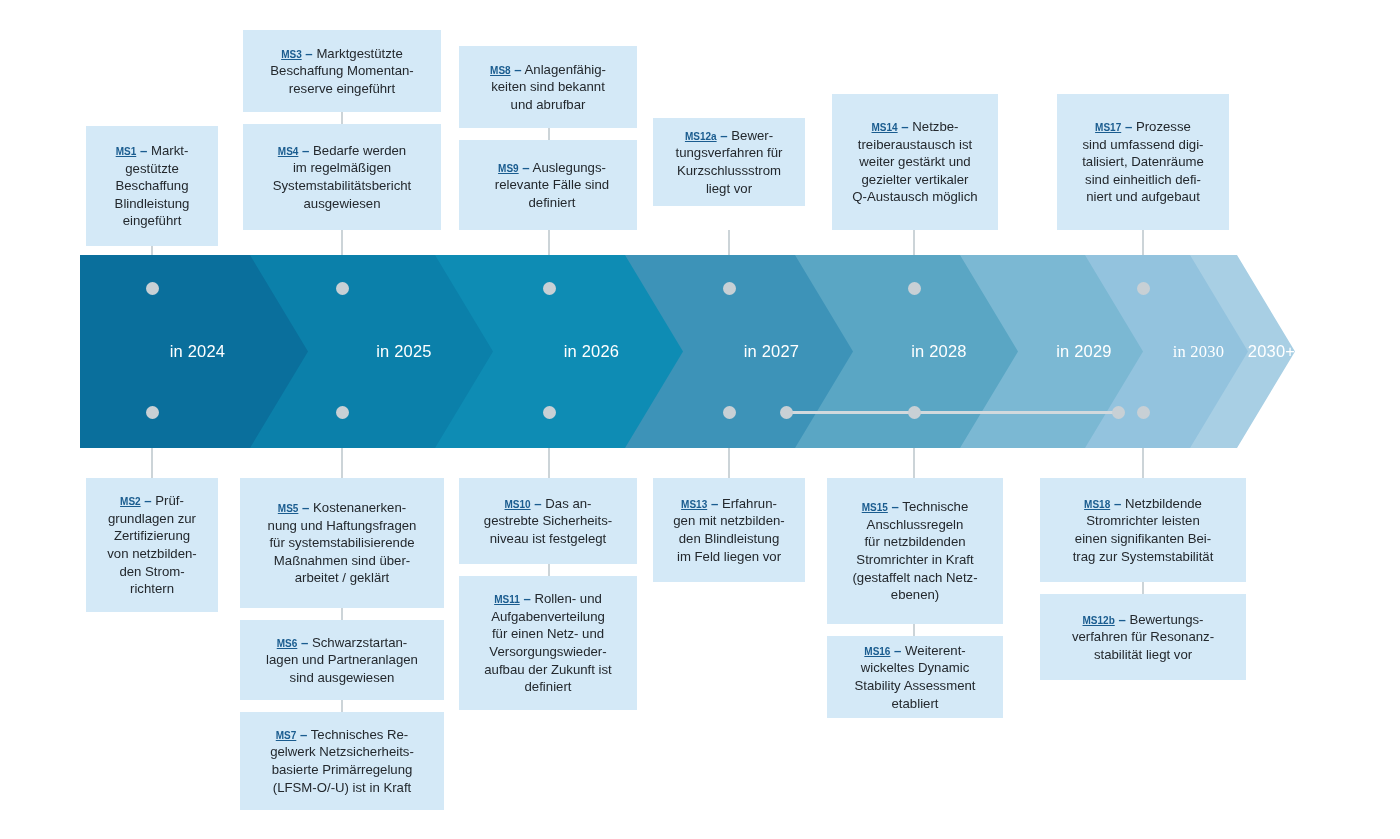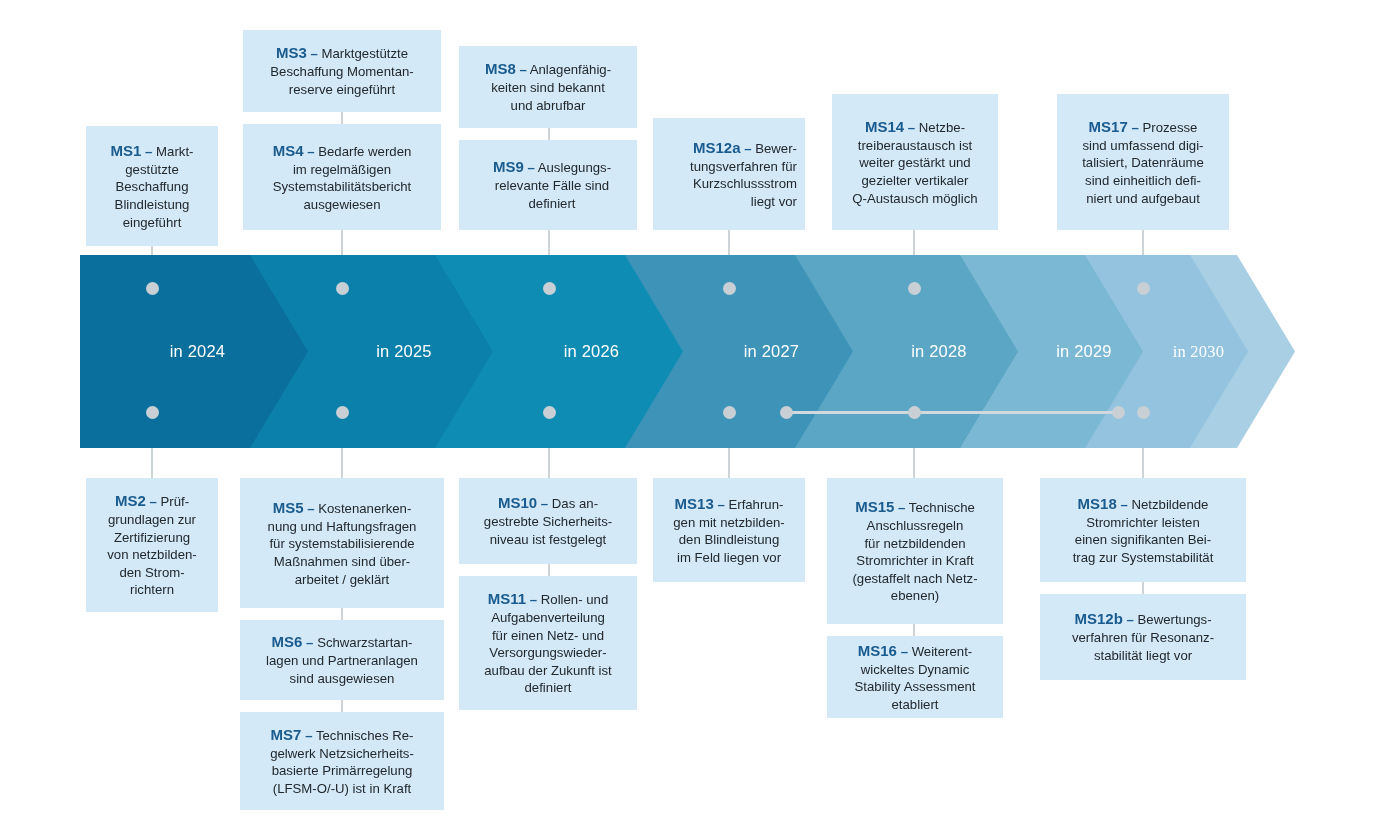--- a/index.html
+++ b/index.html
@@ -21,22 +21,23 @@
     text-align: center;
     padding: 10px 8px;
     display: flex;
     align-items: center;
     justify-content: center;
   }
   .ms-box .inner { width: 100%; }
   .ms-code {
     color: #1a5c8f;
     font-weight: bold;
-    font-size: 15px;
+    font-size: 10px;
     white-space: nowrap;
+    text-decoration: underline;
   }
   .ms-dash { color: #1a5c8f; font-weight: bold; }
 
   
   .vline {
     position: absolute;
     width: 2px;
     background: #ccd4d8;
   }
   .hline {
@@ -86,20 +87,21 @@
       <div class="year-label" style="left: 413px; width: 197px; z-index: 50;">in 2026</div>
       <div class="chev" style="left: 545px; width: 235px; background: rgb(61, 147, 184); z-index: 4; clip-path: polygon(0px 0px, 58px 50%, 0px 100%, calc(100% - 58px) 100%, 100% 50%, calc(100% - 58px) 0px);"></div>
       <div class="year-label" style="left: 603px; width: 177px; z-index: 50;">in 2027</div>
       <div class="chev" style="left: 715px; width: 230px; background: rgb(90, 166, 196); z-index: 5; clip-path: polygon(0px 0px, 58px 50%, 0px 100%, calc(100% - 58px) 100%, 100% 50%, calc(100% - 58px) 0px);"></div>
       <div class="year-label" style="left: 773px; width: 172px; z-index: 50;">in 2028</div>
       <div class="chev" style="left: 880px; width: 190px; background: rgb(123, 184, 211); z-index: 6; clip-path: polygon(0px 0px, 58px 50%, 0px 100%, calc(100% - 58px) 100%, 100% 50%, calc(100% - 58px) 0px);"></div>
       <div class="year-label" style="left: 938px; width: 132px; z-index: 50;">in 2029</div>
       <div class="chev" style="left: 1005px; width: 165px; background: rgb(147, 195, 222); z-index: 7; clip-path: polygon(0px 0px, 58px 50%, 0px 100%, calc(100% - 58px) 100%, 100% 50%, calc(100% - 58px) 0px);"></div>
       <div class="year-label" style="left: 1065px; width: 107px; z-index: 50; font-family: Liberation Serif, serif;">in 2030</div>
       <div class="chev" style="left: 1110px; width: 105px; background: rgb(168, 207, 228); z-index: 8; clip-path: polygon(0px 0px, 58px 50%, 0px 100%, calc(100% - 58px) 100%, 100% 50%, calc(100% - 58px) 0px);"></div>
+      <div class="year-label" style="left: 1168px; width: 47px; z-index: 50;">2030+</div>
     </div>
 
   <div id="connectors">
       <div class="vline" style="left: 341px; top: 112px; height: 12px;"></div>
       <div class="vline" style="left: 548px; top: 128px; height: 12px;"></div>
       <div class="vline" style="left: 151px; top: 230px; height: 58px;"></div>
       <div class="dot" style="left: 145.5px; top: 281.5px; z-index: 60;"></div>
       <div class="vline" style="left: 341px; top: 230px; height: 58px;"></div>
       <div class="dot" style="left: 335.5px; top: 281.5px; z-index: 60;"></div>
       <div class="vline" style="left: 548px; top: 230px; height: 58px;"></div>
@@ -141,21 +143,21 @@
       </div>
       <div class="ms-box" style="left: 243px; top: 124px; width: 198px; height: 106px;">
         <div class="inner"><span class="ms-code">MS4</span> <span class="ms-dash">–</span> <span>Bedarfe werden</span><br><span>im regelmäßigen</span><br><span>Systemstabilitätsbericht</span><br><span>ausgewiesen</span></div>
       </div>
       <div class="ms-box" style="left: 459px; top: 46px; width: 178px; height: 82px;">
         <div class="inner"><span class="ms-code">MS8</span> <span class="ms-dash">–</span> <span>Anlagenfähig-</span><br><span>keiten sind bekannt</span><br><span>und abrufbar</span></div>
       </div>
       <div class="ms-box" style="left: 459px; top: 140px; width: 178px; height: 90px; padding-left: 16px;">
         <div class="inner"><span class="ms-code">MS9</span> <span class="ms-dash">–</span> <span>Auslegungs-</span><br><span>relevante Fälle sind</span><br><span>definiert</span></div>
       </div>
-      <div class="ms-box" style="left: 653px; top: 118px; width: 152px; height: 112px; text-align: right;">
+      <div class="ms-box" style="left: 653px; top: 118px; width: 152px; height: 88px;">
         <div class="inner"><span class="ms-code">MS12a</span> <span class="ms-dash">–</span> <span>Bewer-</span><br><span>tungsverfahren für</span><br><span>Kurzschlussstrom</span><br><span>liegt vor</span></div>
       </div>
       <div class="ms-box" style="left: 832px; top: 94px; width: 166px; height: 136px;">
         <div class="inner"><span class="ms-code">MS14</span> <span class="ms-dash">–</span> <span>Netzbe-</span><br><span>treiberaustausch ist</span><br><span>weiter gestärkt und</span><br><span>gezielter vertikaler</span><br><span>Q-Austausch möglich</span></div>
       </div>
       <div class="ms-box" style="left: 1057px; top: 94px; width: 172px; height: 136px;">
         <div class="inner"><span class="ms-code">MS17</span> <span class="ms-dash">–</span> <span>Prozesse</span><br><span>sind umfassend digi-</span><br><span>talisiert, Datenräume</span><br><span>sind einheitlich defi-</span><br><span>niert und aufgebaut</span></div>
       </div>
     </div>
   <div id="boxes-below">

